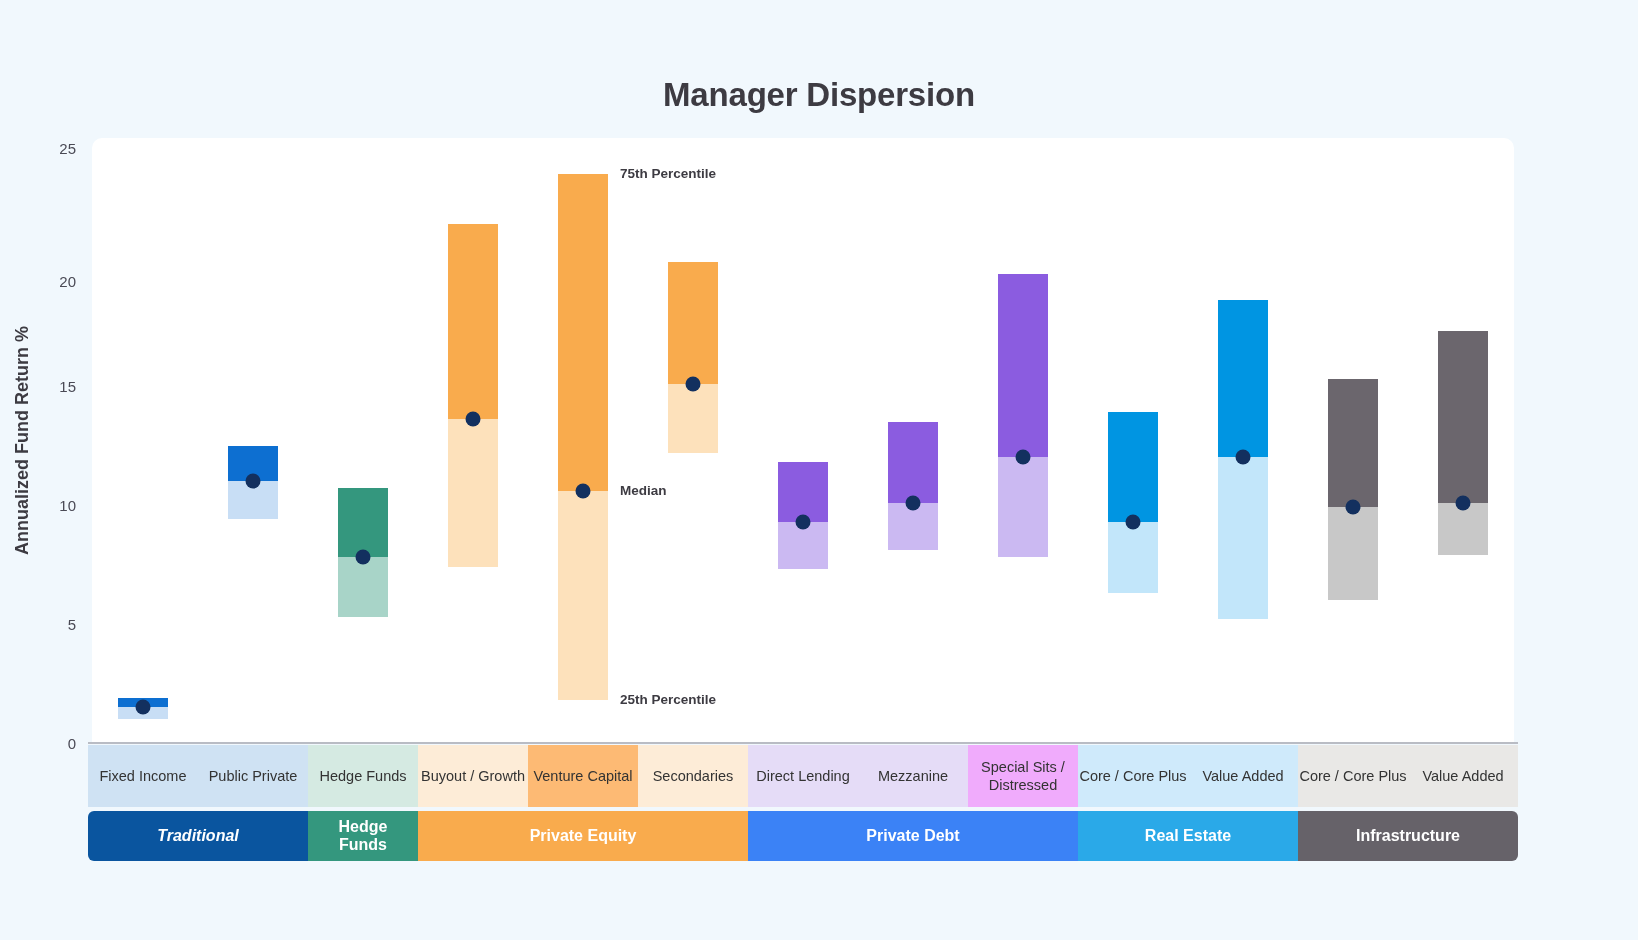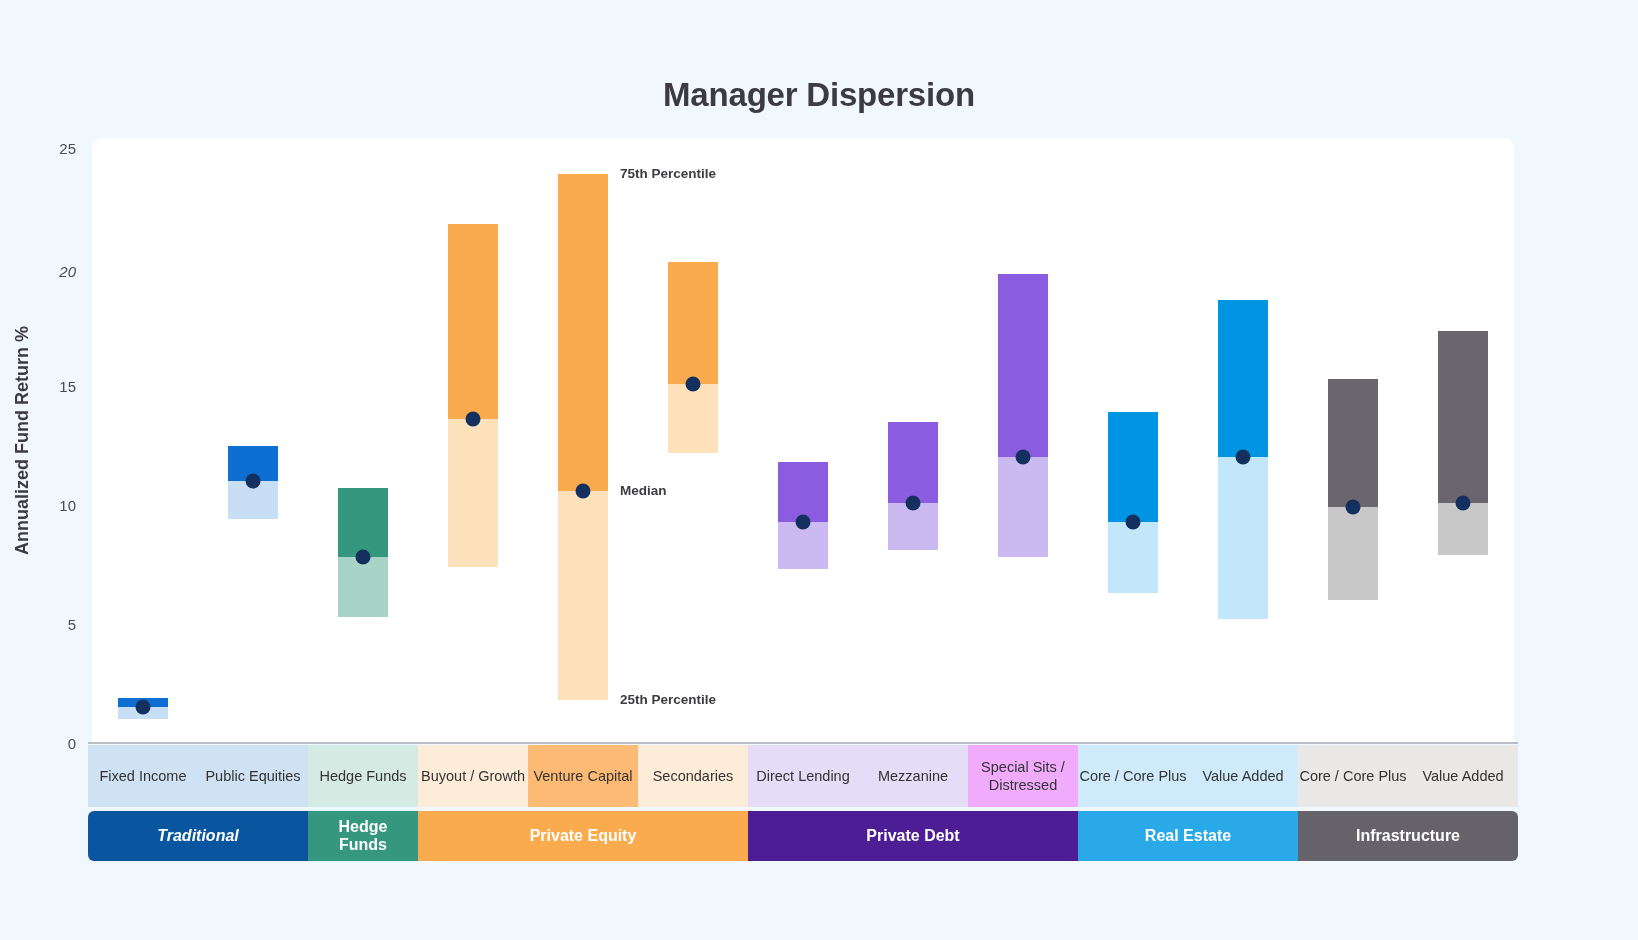--- a/index.html
+++ b/index.html
@@ -101,21 +101,21 @@
   <div class="y-axis-title">Annualized Fund Return %</div>
 
   <div class="plot-panel"></div>
   <div class="axis-baseline"></div>
 
   <div class="y-ticks" id="y-ticks">
       <div class="y-tick" style="top: 723px;">0</div>
       <div class="y-tick" style="top: 604px;">5</div>
       <div class="y-tick" style="top: 485px;">10</div>
       <div class="y-tick" style="top: 366px; text-align: center;">15</div>
-      <div class="y-tick" style="top: 251px; font-style: italic;">20</div>
+      <div class="y-tick" style="top: 261px;">20</div>
       <div class="y-tick" style="top: 128px;">25</div>
     </div>
 
   <div class="bars-layer" id="bars-layer">
       <div class="bar-group" title="Fixed Income" style="left: 118px; top: 677.78px; width: 50px; height: 21.42px; bottom: auto;">
         <div class="bar-upper" style="top: 0px; height: 9.52px; background: rgb(13, 111, 209);"></div>
         <div class="bar-lower" style="top: 9.52px; height: 11.9px; background: rgb(200, 222, 245);"></div>
         <div class="median-dot" style="left: 50%; top: 9.52px; background: rgb(19, 48, 95);"></div>
       </div>
       <div class="bar-group" title="Public Equities" style="left: 228px; top: 425.5px; width: 50px; height: 73.78px; bottom: auto;">
@@ -181,21 +181,21 @@
       <div class="annot" style="left: 620px; top: 146.18px;">75th Percentile</div>
       <div class="annot" style="left: 620px; top: 462.72px;">Median</div>
       <div class="annot" style="left: 620px; top: 672.16px;">25th Percentile</div>
     </div>
 
   <div class="labels-row" id="labels-row">
       <div class="label-cell" style="left: 0px; width: 110px; background: rgb(207, 226, 243); border-top-left-radius: 0px;">
         <span>Fixed Income</span>
       </div>
       <div class="label-cell" style="left: 110px; width: 110px; background: rgb(207, 226, 243);">
-        <span>Public Equities</span>
+        <span>Public Private</span>
       </div>
       <div class="label-cell" style="left: 220px; width: 110px; background: rgb(213, 234, 226);">
         <span>Hedge Funds</span>
       </div>
       <div class="label-cell" style="left: 330px; width: 110px; background: rgb(253, 236, 215);">
         <span>Buyout / Growth</span>
       </div>
       <div class="label-cell" style="left: 440px; width: 110px; background: #fdba74;">
         <span>Venture Capital</span>
       </div>
@@ -227,21 +227,21 @@
   <div class="groups-row" id="groups-row">
       <div class="group-cell" style="left: 0px; width: 220px; background: rgb(10, 85, 159); border-top-left-radius: 6px; border-bottom-left-radius: 6px; font-style: italic;">
         <span>Traditional</span>
       </div>
       <div class="group-cell" style="left: 220px; width: 110px; background: rgb(52, 151, 126);">
         <span style="display: inline-block; max-width: 80px;">Hedge Funds</span>
       </div>
       <div class="group-cell" style="left: 330px; width: 330px; background: rgb(249, 171, 77);">
         <span>Private Equity</span>
       </div>
-      <div class="group-cell" style="left: 660px; width: 330px; background: #4c1d95;">
+      <div class="group-cell" style="left: 660px; width: 330px; background: #3b82f6;">
         <span>Private Debt</span>
       </div>
       <div class="group-cell" style="left: 990px; width: 220px; background: rgb(42, 169, 232);">
         <span>Real Estate</span>
       </div>
       <div class="group-cell" style="left: 1210px; width: 220px; background: rgb(102, 98, 105); border-top-right-radius: 6px; border-bottom-right-radius: 6px;">
         <span>Infrastructure</span>
       </div>
     </div>
 

